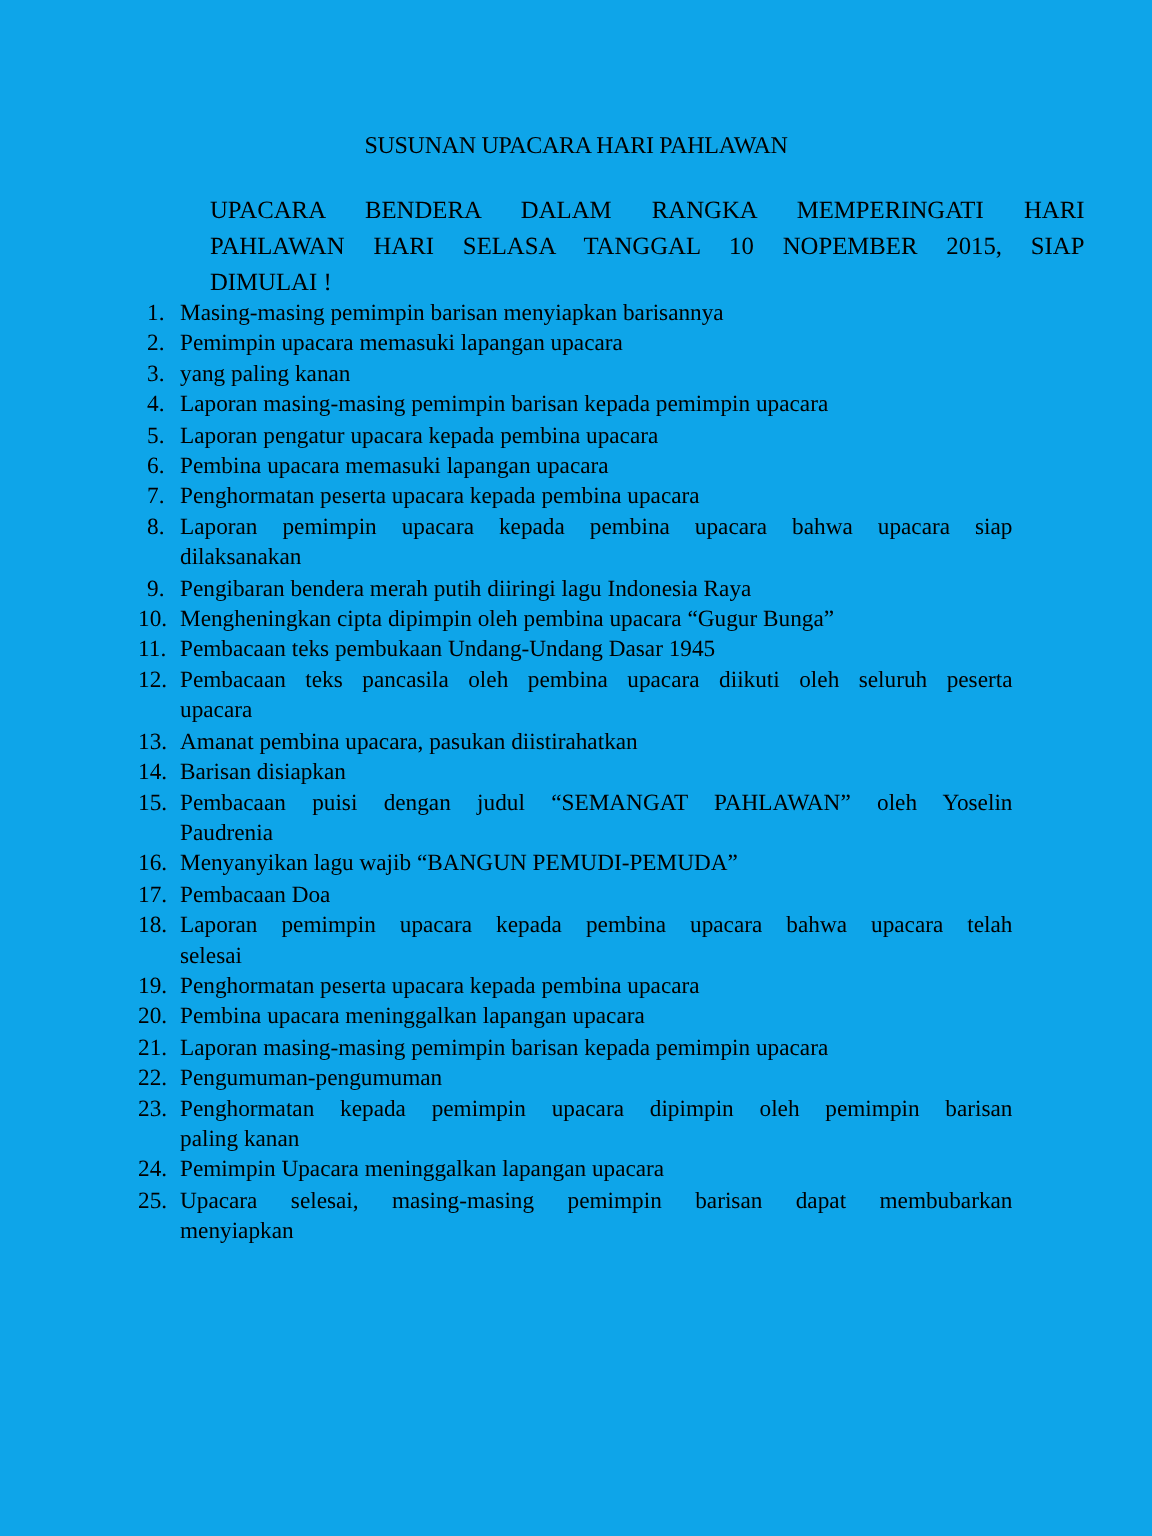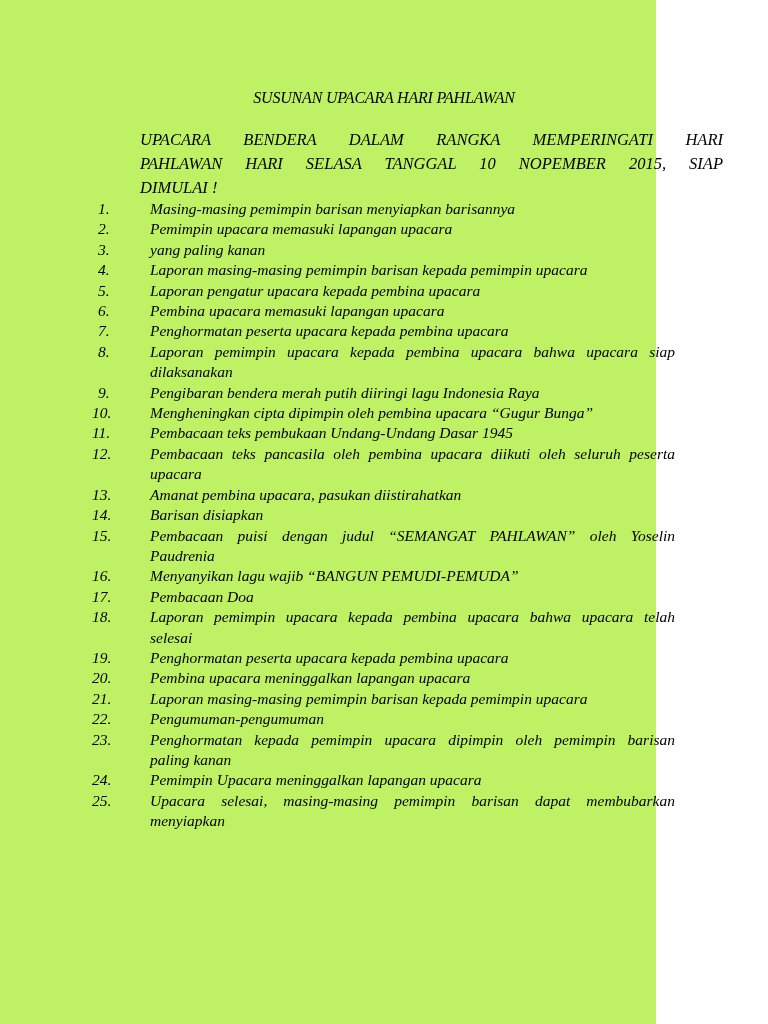--- a/index.html
+++ b/index.html
@@ -12,24 +12,23 @@
       height: 1024px;
       position: relative;
       overflow: hidden;
       font-family: "Liberation Serif", "DejaVu Serif", serif;
       color: #000000;
     }
     .page {
       position: absolute;
       left: 0;
       top: 0;
-      width: 656px;
+      width: 768px;
       height: 1024px;
-      background: #bef264;
-      font-style: italic;
+      background: #0ea5e9;
     }
     .title {
       position: absolute;
       left: 0;
       width: 768px;
       top: 88px;
       text-align: center;
       font-size: 16px;
       line-height: 20px;
       letter-spacing: -0.2px;
@@ -74,21 +73,20 @@
       position: absolute;
       left: 6px;
       top: 0;
     }
     .item.two-digit .num {
       left: 0;
     }
     .item .text {
       display: block;
       text-align: justify;
-      margin-left: 30px;
     }
     .item .text .l {
       display: block;
     }
     .item .text .l.just {
       text-align: justify;
       text-align-last: justify;
     }
   </style>
 </head>

